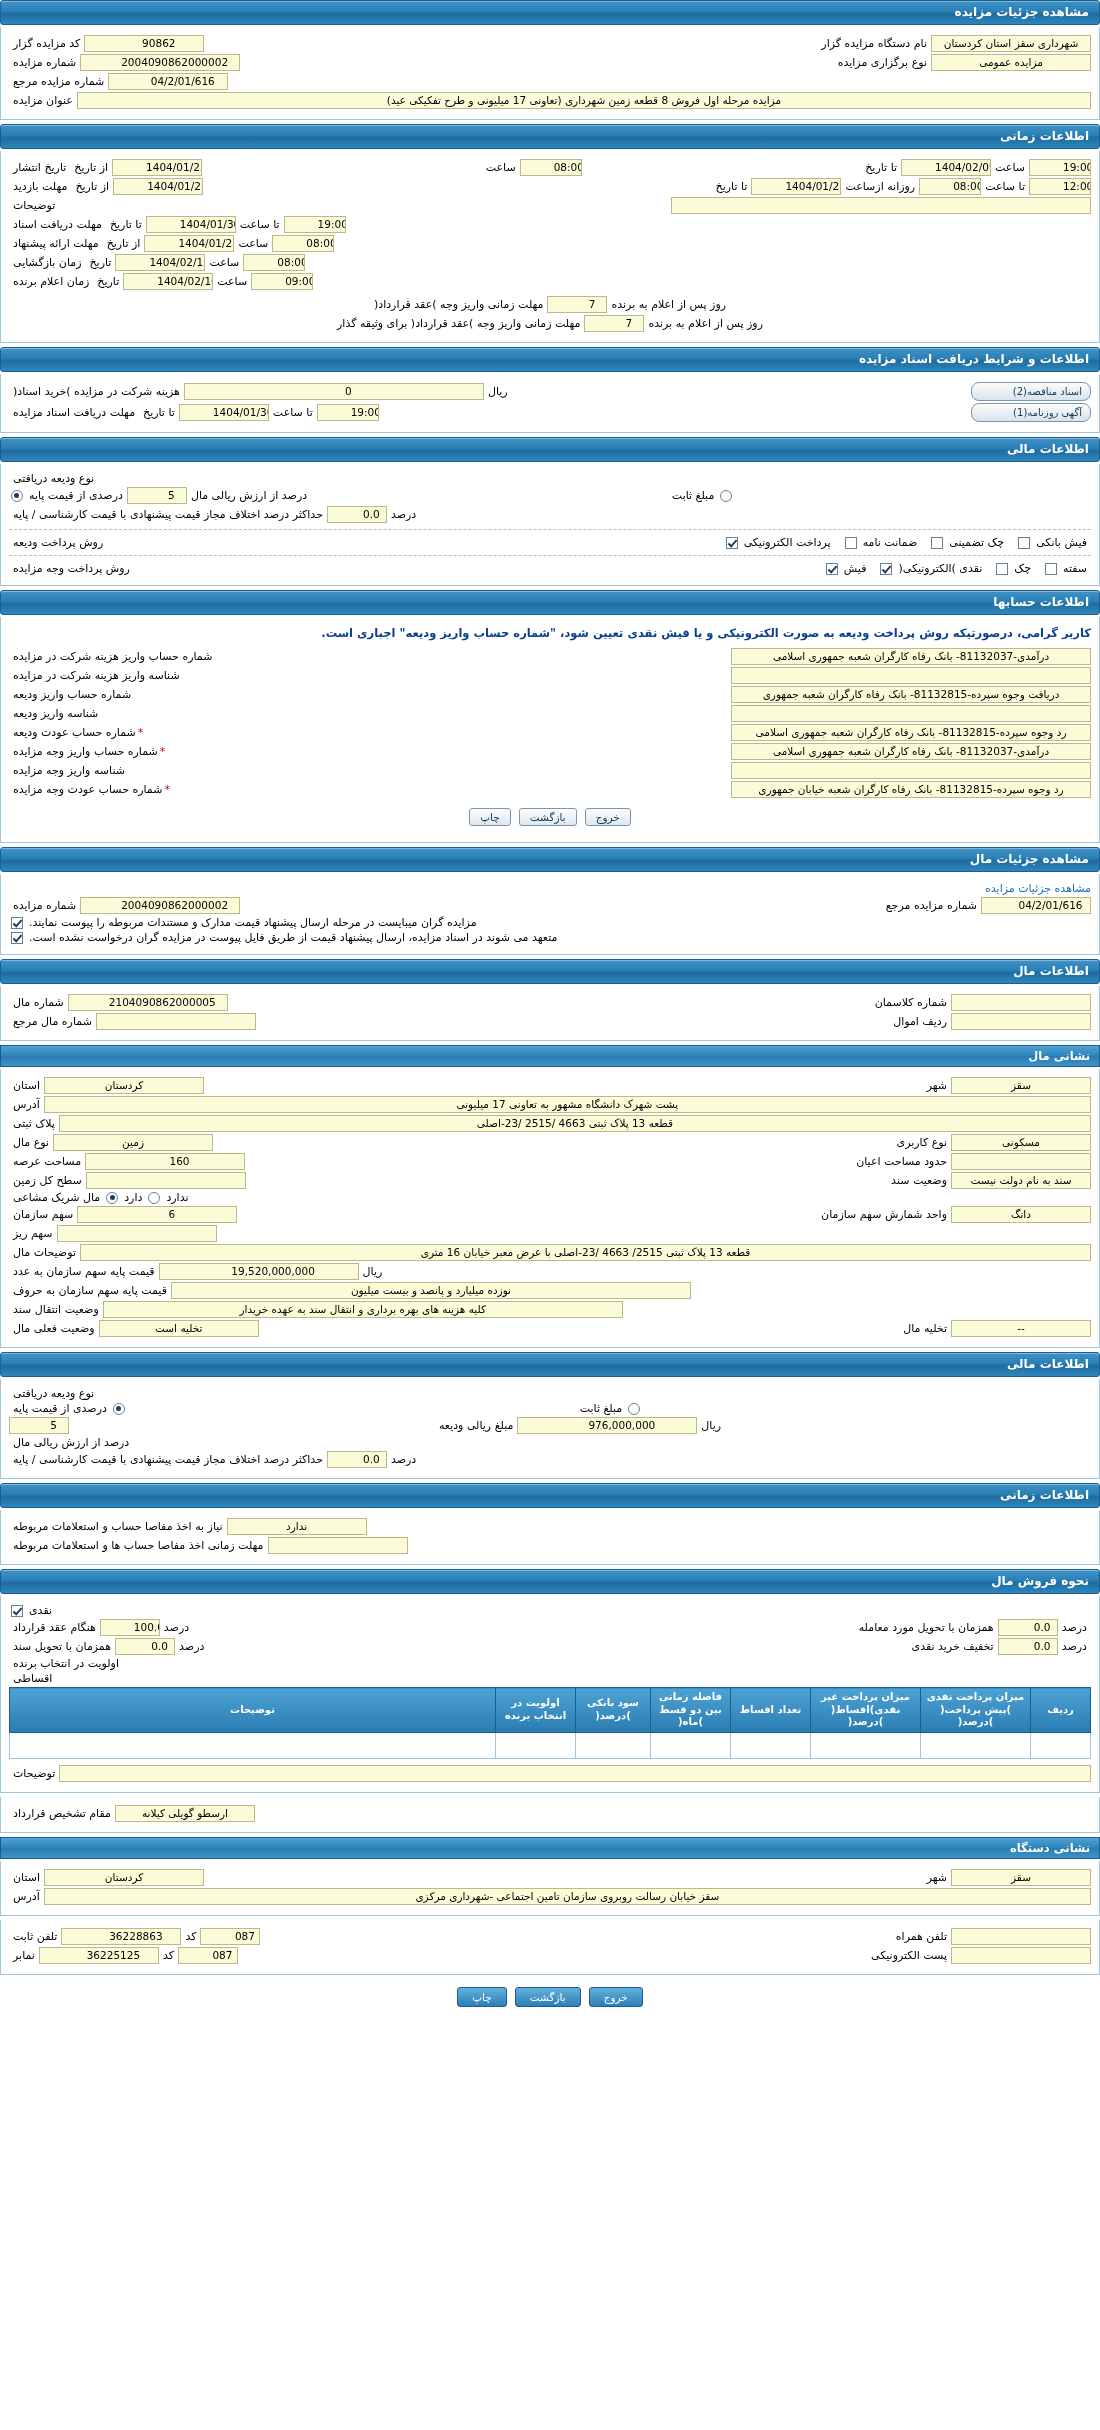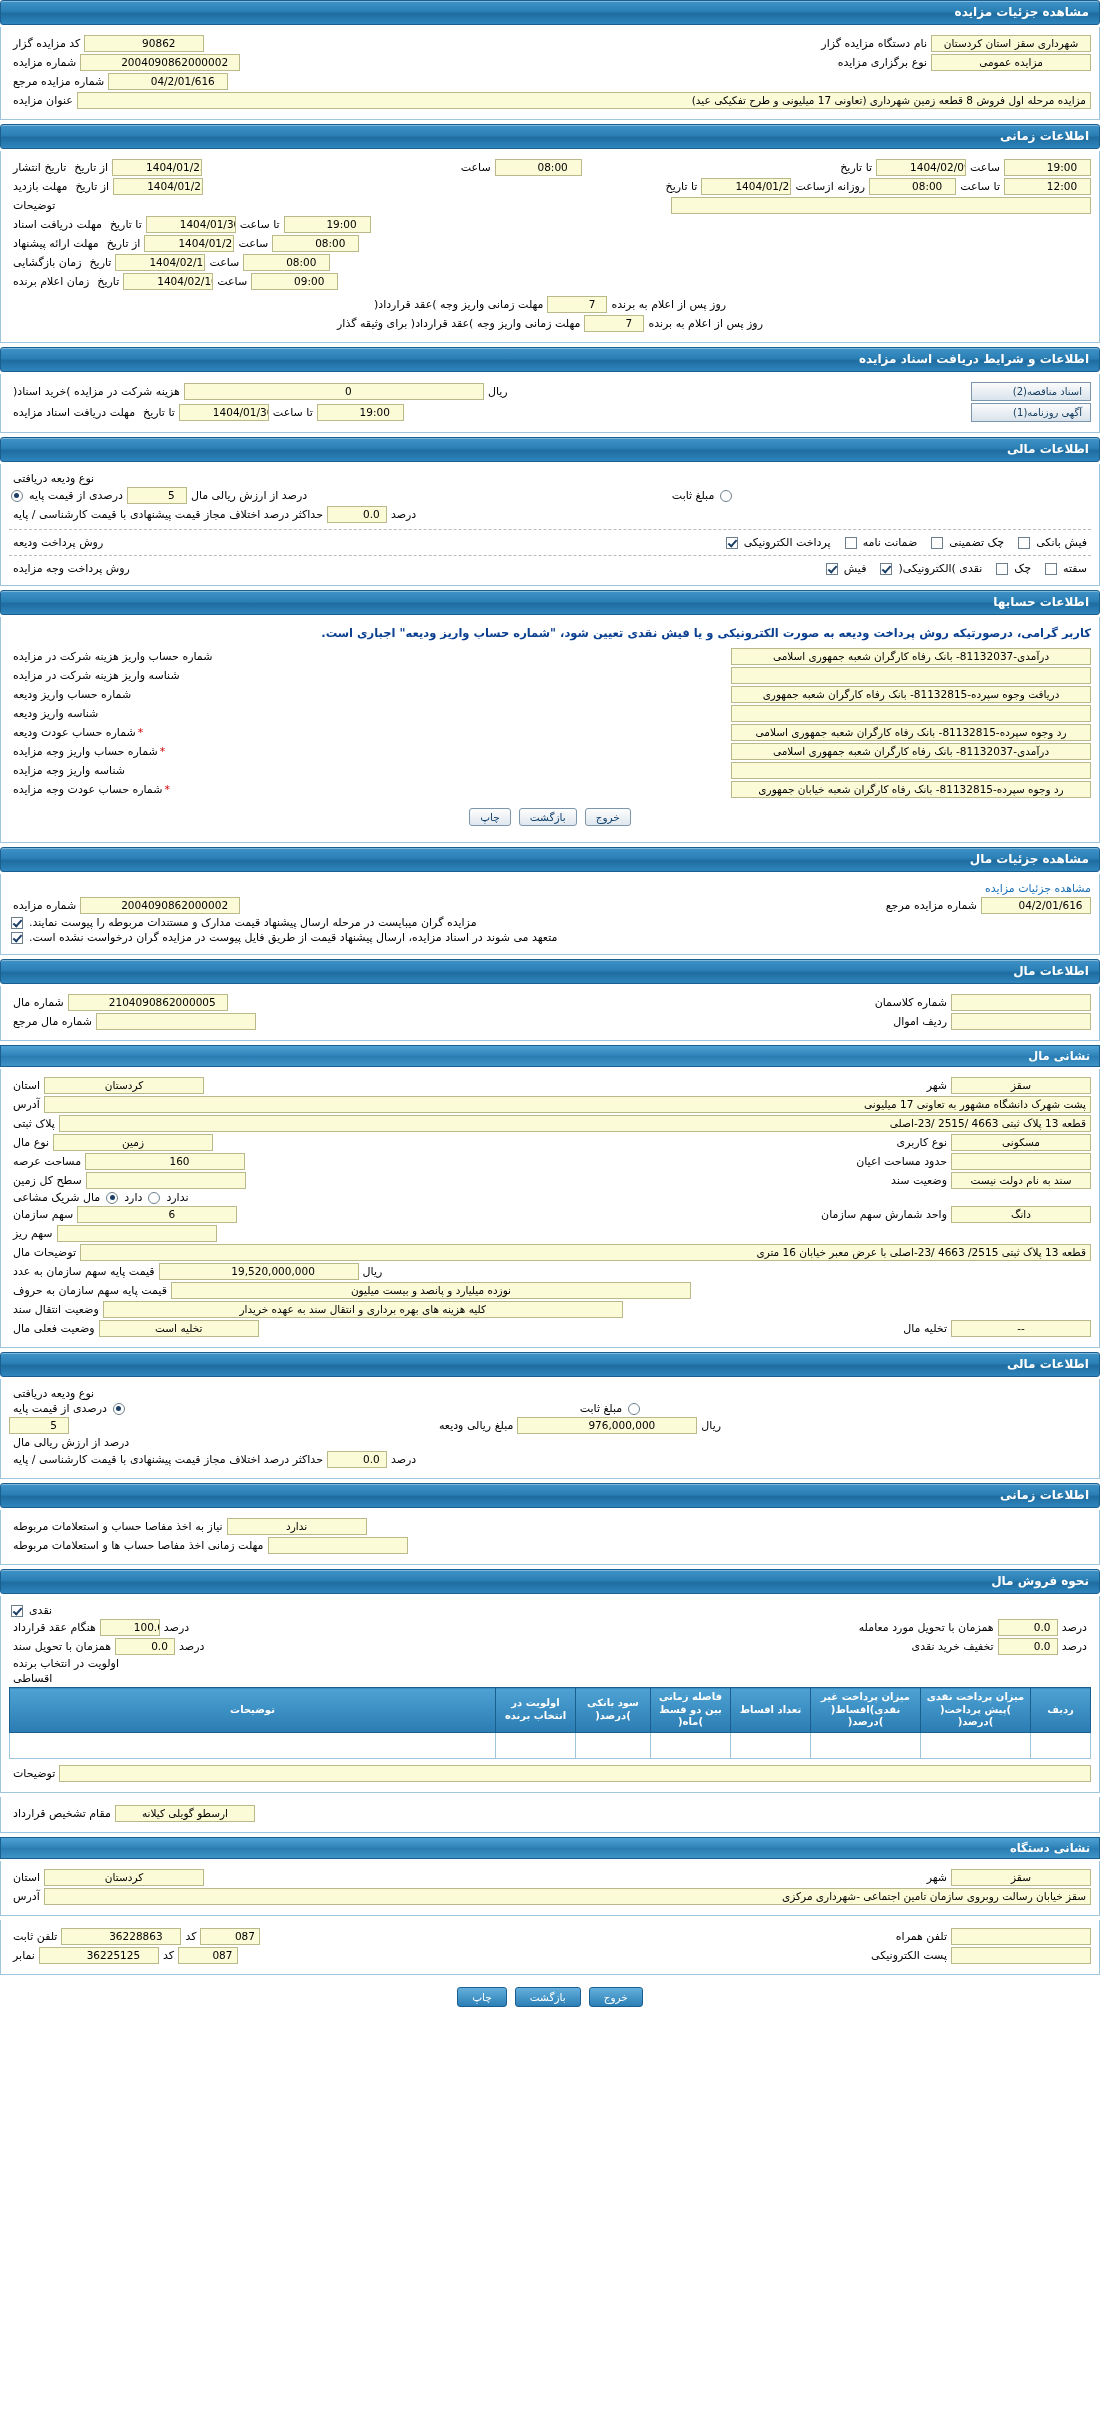--- a/index.html
+++ b/index.html
@@ -55,26 +55,26 @@
     height: 17px;
     line-height: 15px;
     font-size: 10.5px;
     padding: 0 4px;
     text-align: center;
     overflow: hidden;
     white-space: nowrap;
     color: #000;
   }
   .fld.ltr { direction: ltr; padding-left: 33px; }
-  .grow { flex: 1 1 auto; text-align: right; }
+  .grow { flex: 1 1 auto; }
   .spacer { flex: 1 1 auto; }
 
   
   .w60 { width: 60px; }
-  .w70 { width: 87px; }
+  .w70 { width: 62px; }
   .w90 { width: 90px; }
   .w110 { width: 110px; }
   .w120 { width: 120px; }
   .w140 { width: 140px; }
   .w160 { width: 160px; }
   .w180 { width: 180px; }
   .w200 { width: 200px; }
   .w300 { width: 300px; }
   .w360 { width: 360px; }
 
@@ -96,21 +96,21 @@
     color: #fff;
     font-size: 10.5px;
     padding: 3px 14px;
     cursor: pointer;
     white-space: nowrap;
   }
   .btnbar { display: flex; justify-content: center; gap: 8px; padding: 8px 0; }
   .doc-btn {
     background: linear-gradient(to bottom, #fbfbfb, #d9e3ec);
     border: 1px solid #7b96ad;
-    border-radius: 0;
+    border-radius: 8px;
     font-size: 10px;
     padding: 3px 8px;
     color: #123a5c;
     cursor: pointer;
     white-space: nowrap;
   }
 
   
   .cb, .rd {
     width: 12px; height: 12px;

